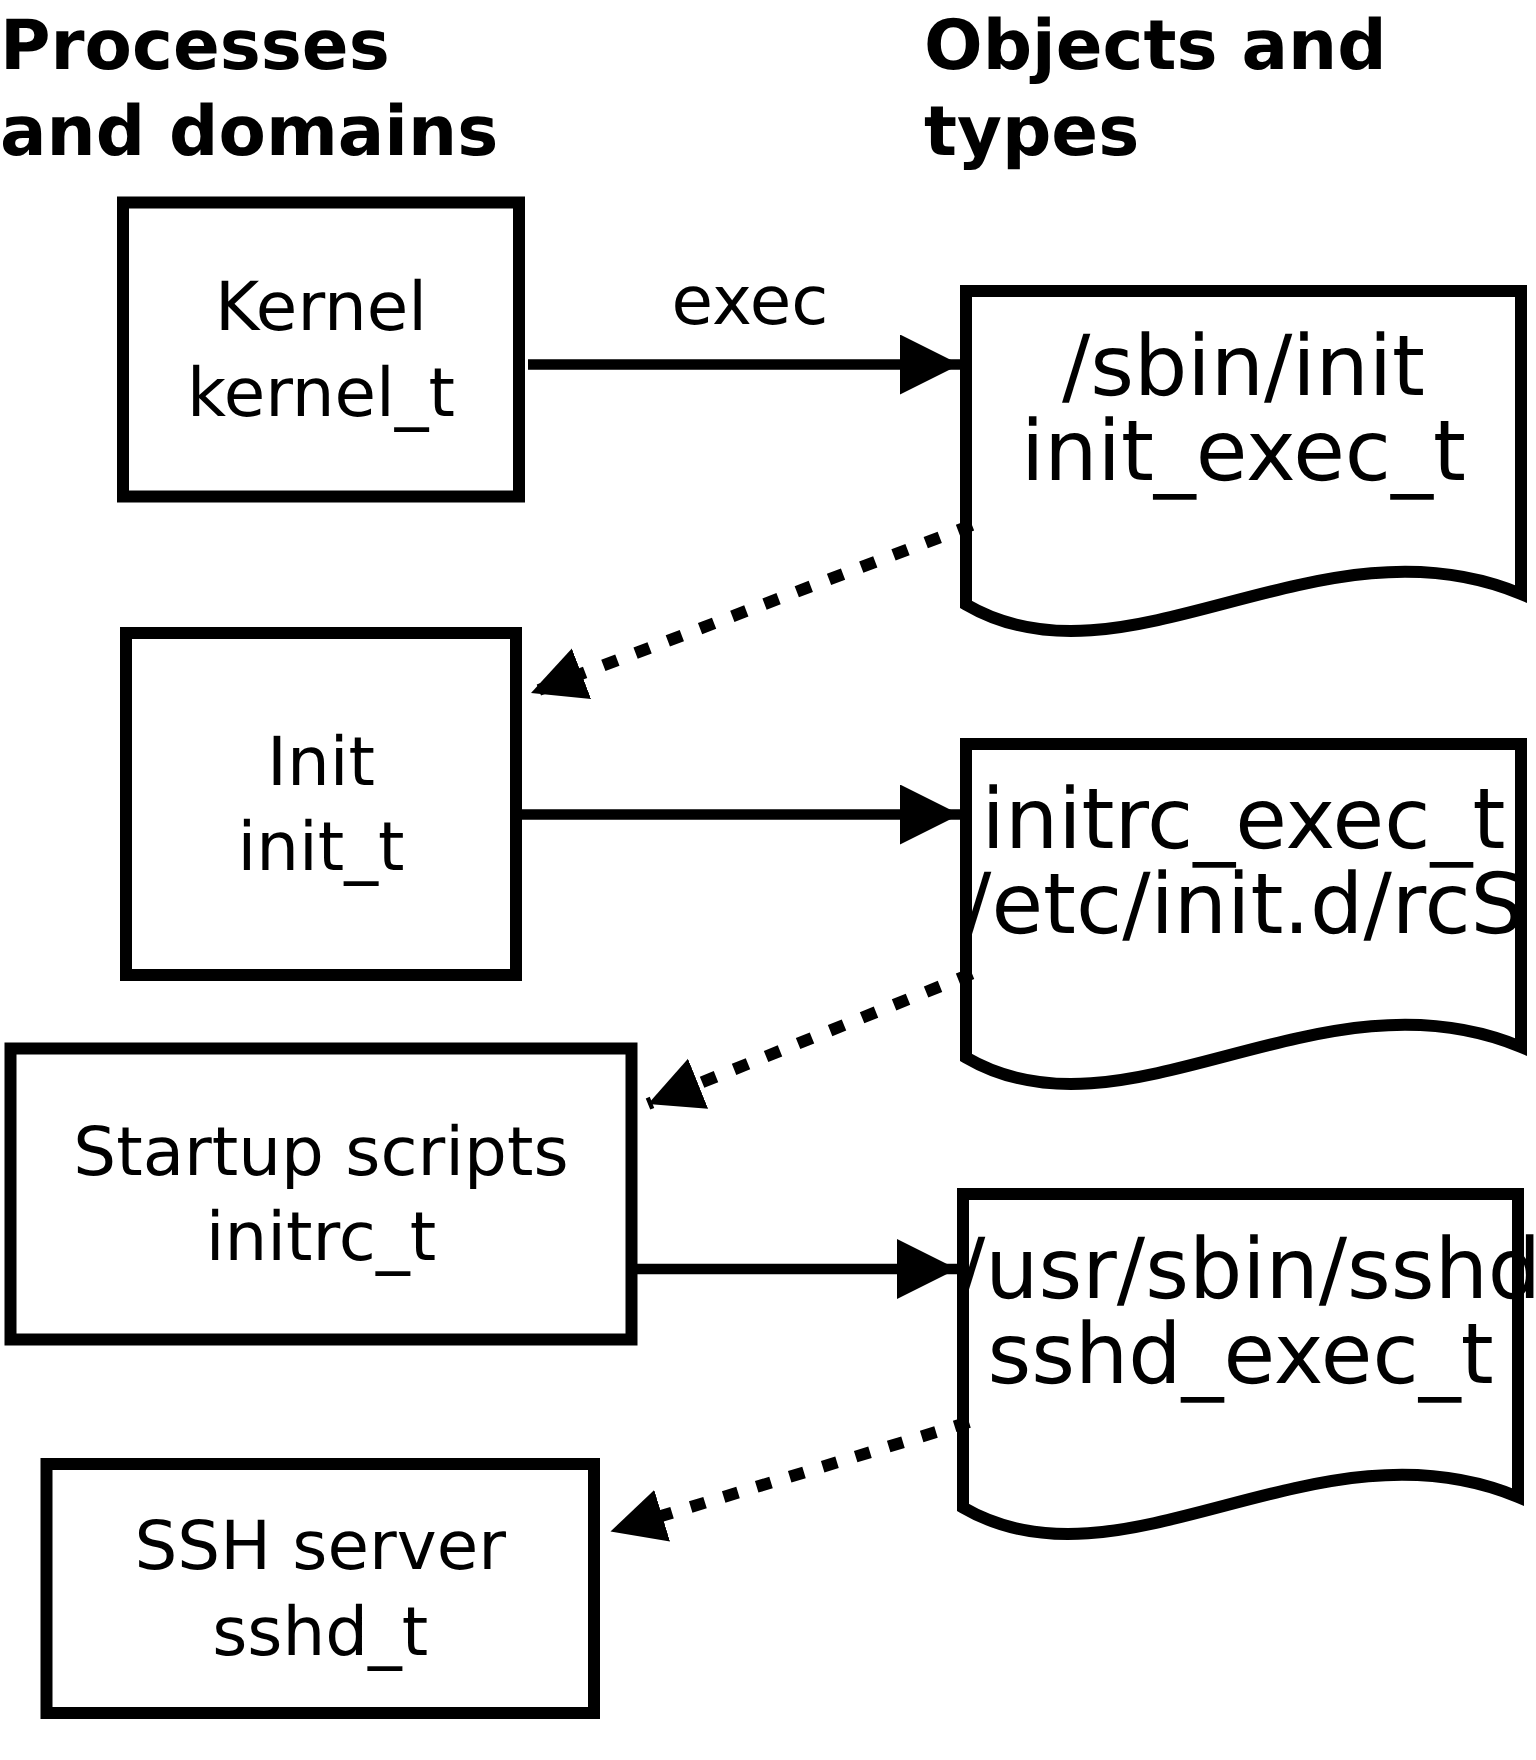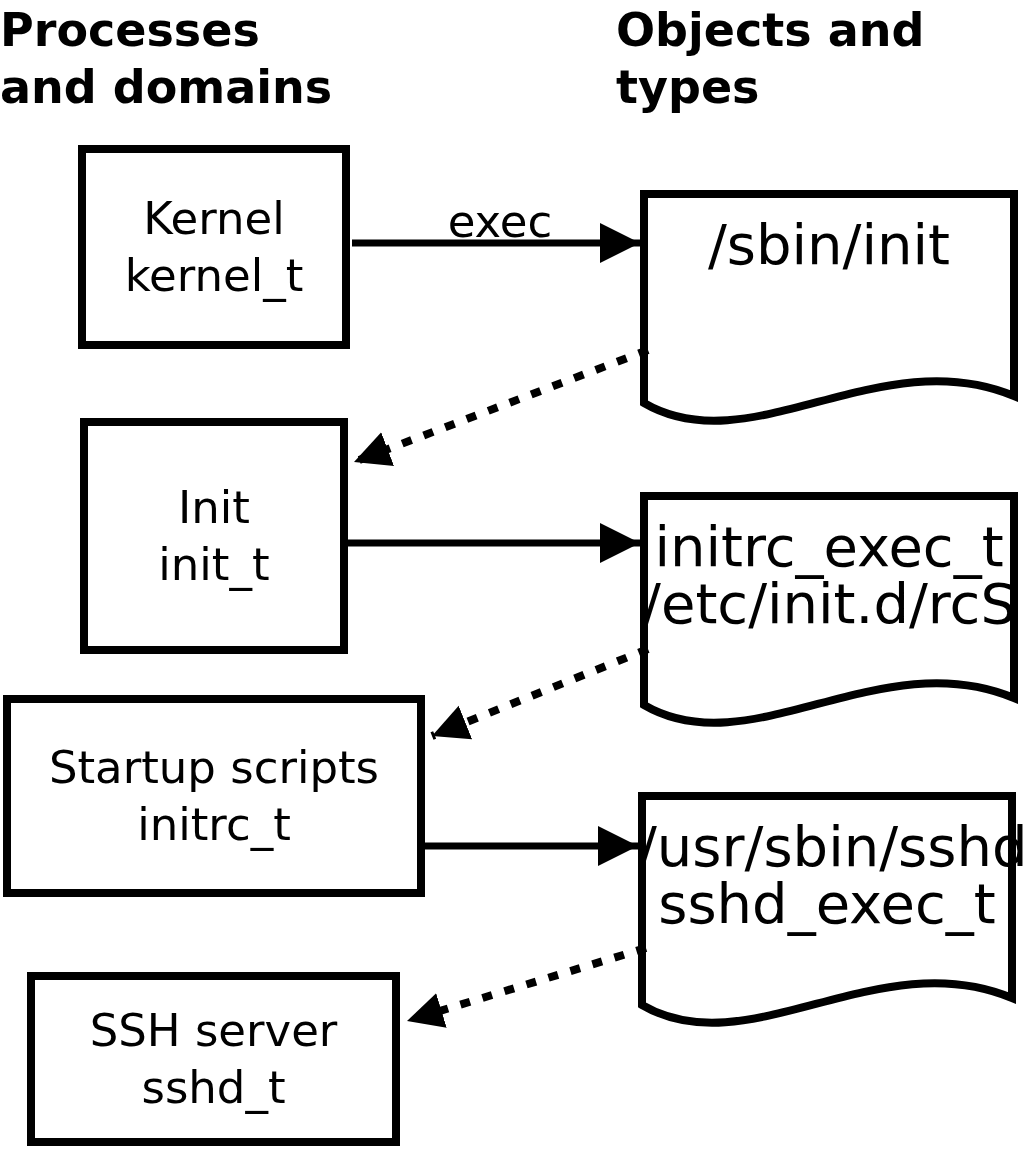--- a/index.html
+++ b/index.html
@@ -35,21 +35,21 @@
   .doc svg { position: absolute; left: 0; top: 0; display: block; }
   .doc path { fill: var(--paper, #fff); stroke: var(--ink, #000); stroke-width: 8; stroke-linejoin: miter; }
   .doctext {
     position: absolute; left: 0; top: 26px; width: 100%;
     text-align: center; font-size: 56px; line-height: 57px;
     white-space: nowrap;
   }
 
   .arrow-label {
     position: absolute; left: 420px; top: 176px; width: 160px;
-    text-align: center; font-size: 45px; line-height: 50px; margin-top: 21px;
+    text-align: center; font-size: 45px; line-height: 50px;
   }
 
   #arrow-layer {
     position: absolute; left: 0; top: 0;
     pointer-events: none;
   }
   .sline { stroke: var(--ink, #000); stroke-width: 7; fill: none; }
   .dline { stroke: var(--ink, #000); stroke-width: 8; fill: none; stroke-dasharray: 10 13; }
 </style>
 </head>
@@ -59,21 +59,21 @@
 
   <div class="hdr" style="left:0; top:2px;">
     <div>Processes</div>
     <div>and domains</div>
   </div>
   <div class="hdr" style="left:616px; top:2px;">
     <div>Objects and</div>
     <div>types</div>
   </div>
 
-  <div class="pbox" style="left:78px; top:145px; width:272px; height:204px;">
+  <div class="pbox" style="left:78px; top:131px; width:272px; height:204px;">
     <div>Kernel</div>
     <div>kernel_t</div>
   </div>
 
   <div class="pbox" style="left:80px; top:418px; width:268px; height:236px;">
     <div>Init</div>
     <div>init_t</div>
   </div>
 
   <div class="pbox" style="left:3px; top:695px; width:422px; height:202px;align-items:center;">
@@ -85,20 +85,21 @@
     <div>SSH server</div>
     <div>sshd_t</div>
   </div>
 
   <div class="doc" style="left:640px; top:190px;">
     <svg width="378" height="240" viewBox="0 0 378 240">
       <path d="M 4,4 H 374 V 206 C 240,150 110,275 4,213 Z"></path>
     </svg>
     <div class="doctext">
       <div>/sbin/init</div>
+      <div>init_exec_t</div>
     </div>
   </div>
 
   <div class="doc" style="left:640px; top:492px;">
     <svg width="378" height="240" viewBox="0 0 378 240">
       <path d="M 4,4 H 374 V 206 C 240,150 110,275 4,213 Z"></path>
     </svg>
     <div class="doctext">
       <div>initrc_exec_t</div>
       <div>/etc/init.d/rcS</div>

